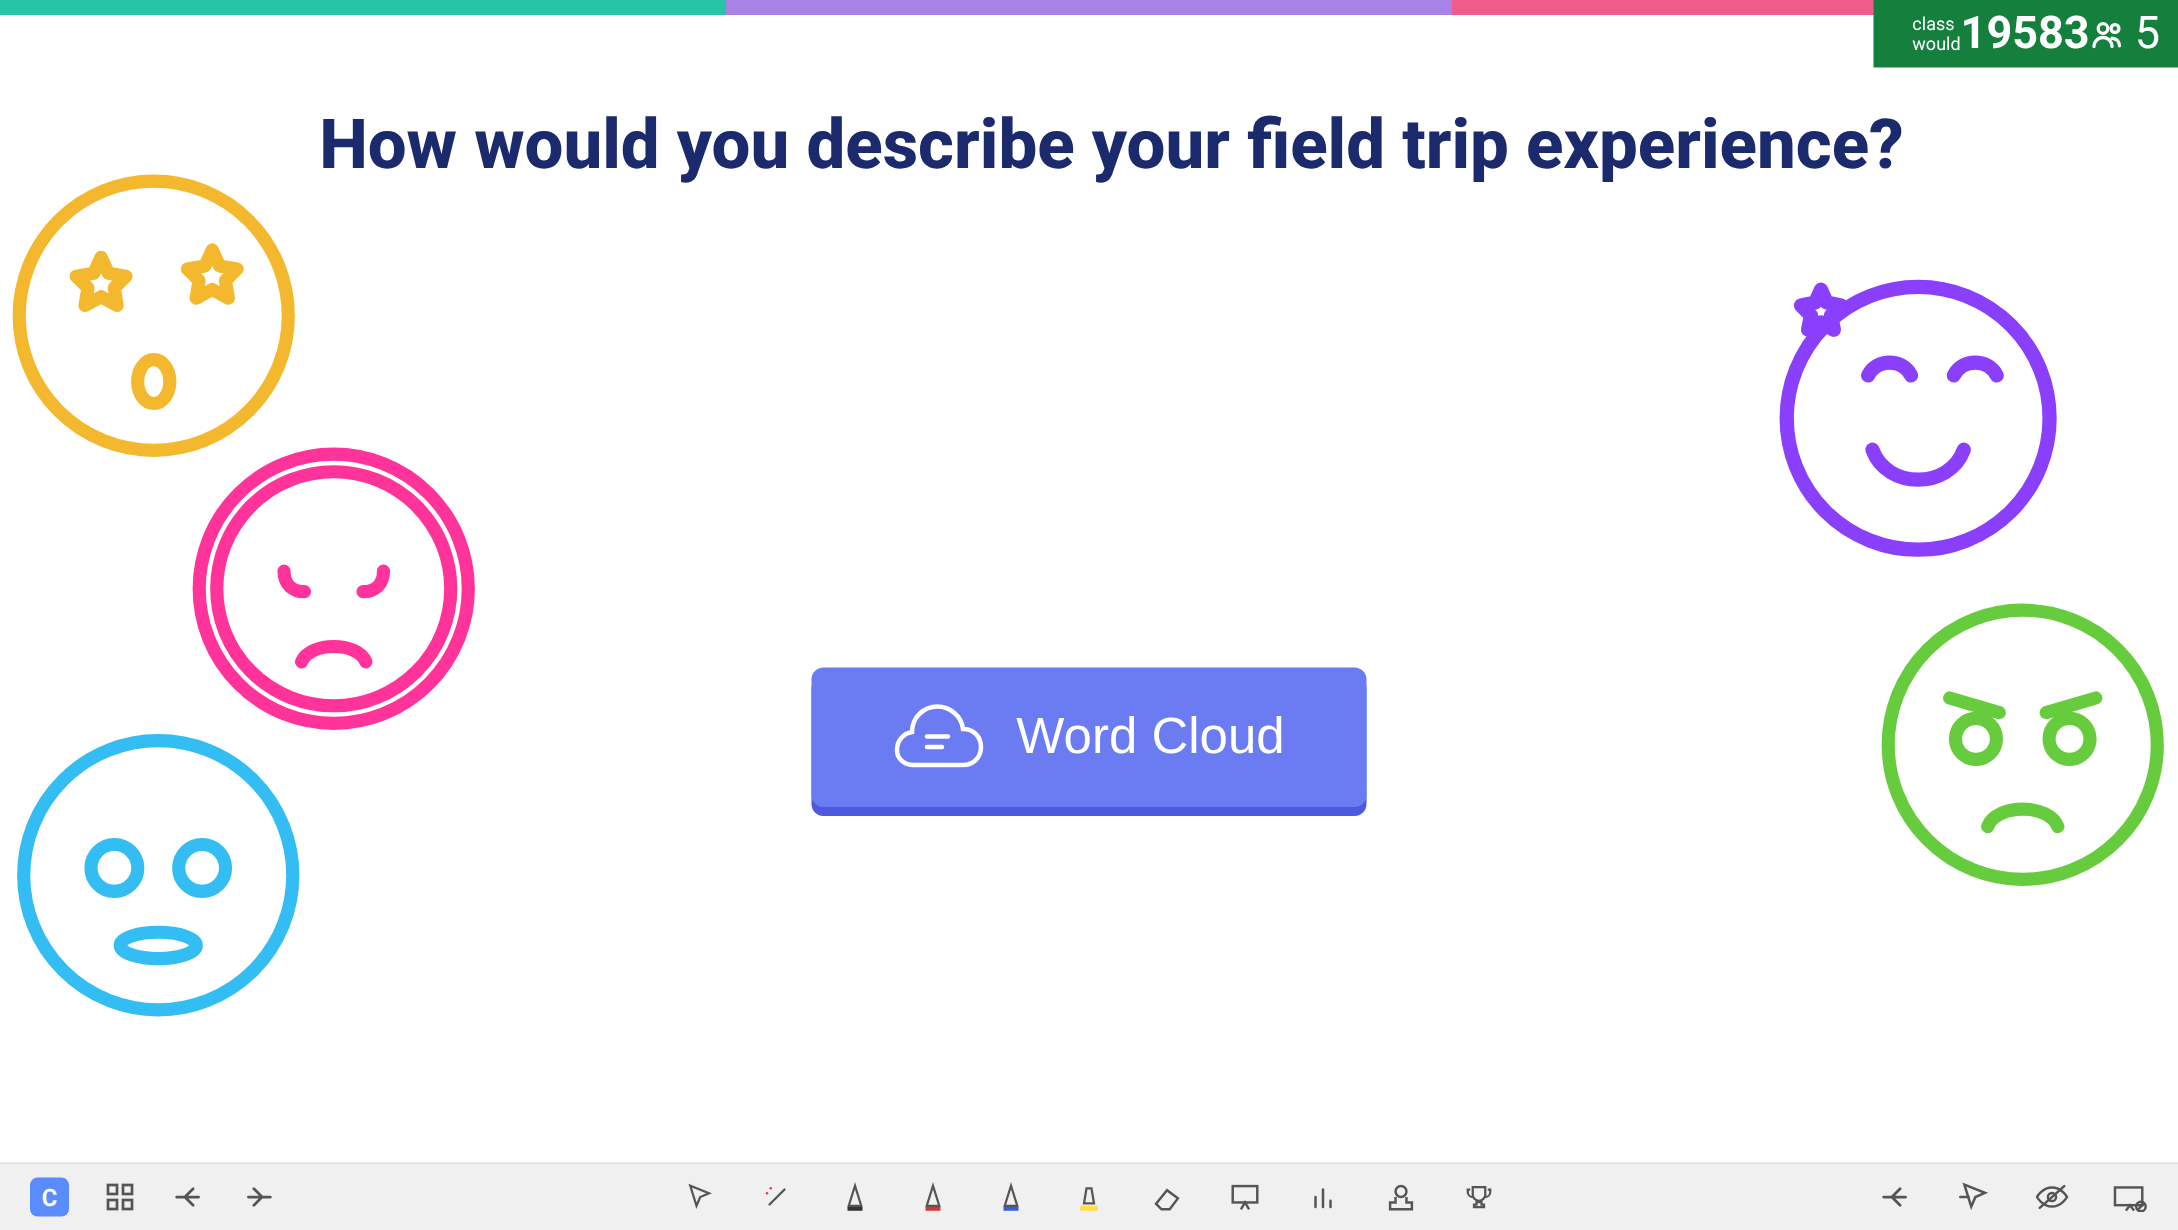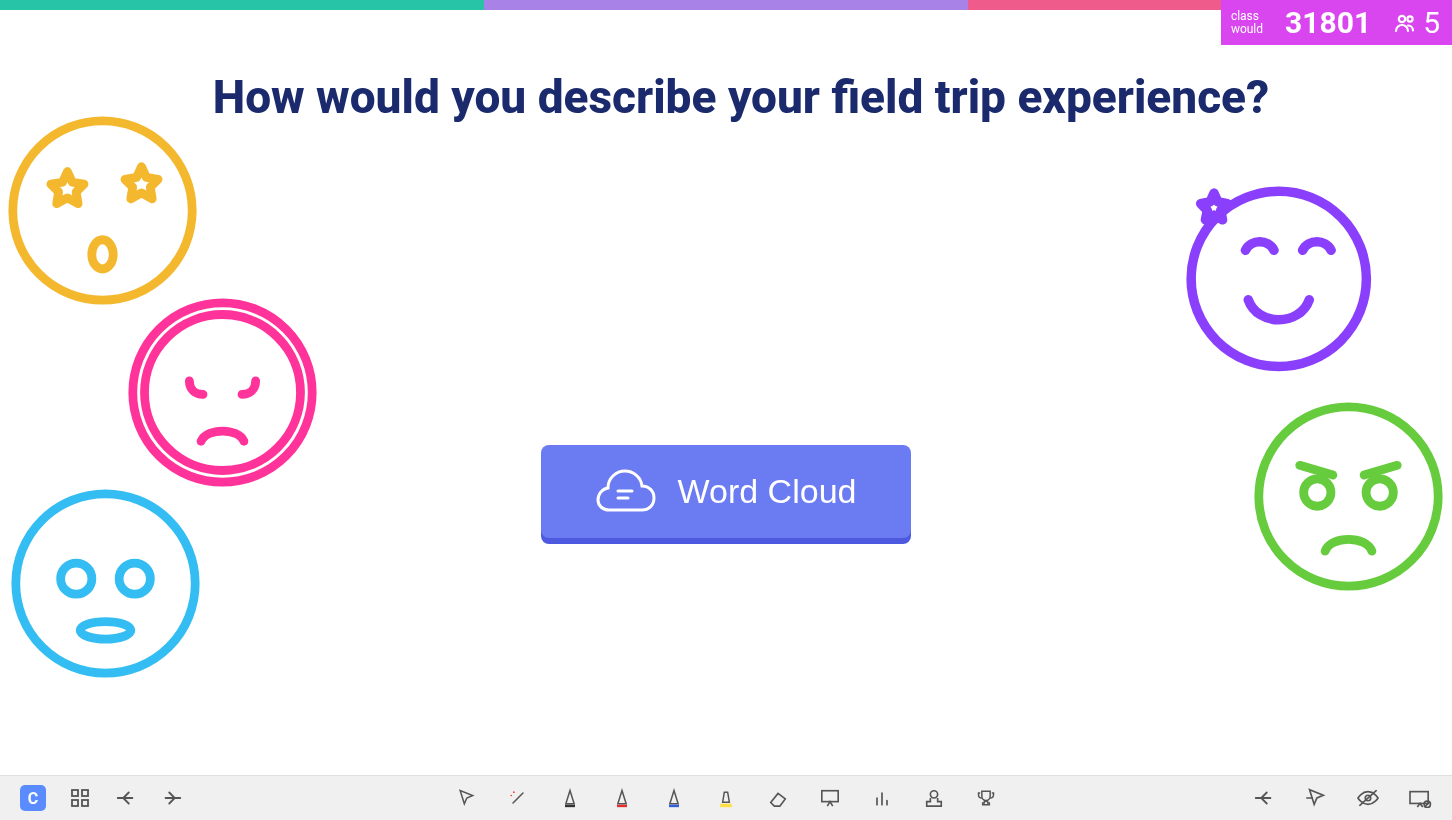--- a/index.html
+++ b/index.html
@@ -1,19 +1,19 @@
 <!DOCTYPE html>
 <html><head>
 <meta charset="utf-8">
 <style>
   * { box-sizing: border-box; margin: 0; padding: 0; }
   html, body { width: 1452px; height: 820px; font-family: -apple-system, "Segoe UI", Roboto, Arial, sans-serif; background:#fff; overflow:hidden; }
   .top-stripe { position:absolute; top:0; left:0; right:0; height:10px; display:flex; }
   .top-stripe > div { flex:1; }
-  .class-badge { position:absolute; top:0; right:0; height:45px; background:#d946ef; color:#fff; display:flex; align-items:center; padding:0 12px 0 10px; gap:22px; }
+  .class-badge { position:absolute; top:0; right:0; height:45px; background:#15803d; color:#fff; display:flex; align-items:center; padding:0 12px 0 26px; gap:0; }
   .class-badge .label { font-size:12px; line-height:13px; text-align:left; }
   .class-badge .code { font-size:30px; font-weight:700; }
   .class-badge .count { font-size:30px; display:flex; align-items:center; gap:6px; }
   .class-badge svg { display:block; }
   .question { position:absolute; top:70px; left:0; right:0; text-align:center; color:#1a2a6c; font-size:46px; font-weight:800;margin-left:30px; }
   .word-cloud-btn {
     position:absolute; top:445px; left:726px; transform:translateX(-50%);
     width:370px; height:93px; background:#6b7bf2; color:#fff; border:none; border-radius:8px;
     font-size:34px; display:flex; align-items:center; justify-content:center; gap:20px;
     box-shadow:0 6px 0 #4d5adf; cursor:pointer;
@@ -42,21 +42,21 @@
   <div id="stripe0" style="background: rgb(40, 196, 167);"></div>
     <div id="stripe1" style="background: rgb(168, 130, 230);"></div>
     <div id="stripe2" style="background: rgb(239, 91, 139);"></div>
 </div>
 
 <div class="class-badge">
   <div class="label">
     <div>class</div>
     <div>would</div>
   </div>
-  <div class="code">31801</div>
+  <div class="code">19583</div>
   <div class="count">
     <svg width="24" height="24" viewBox="0 0 24 24" fill="none" stroke="#fff" stroke-width="2.2" stroke-linecap="round">
         <circle cx="9" cy="8" r="3.2"></circle>
         <path d="M3 20c0-3.3 2.7-6 6-6s6 2.7 6 6"></path>
         <circle cx="17" cy="8" r="2.6"></circle>
         <path d="M15 14.5c2.8 0 5 2.2 5 5"></path>
       </svg>
     <span>5</span>
   </div>
 </div>

